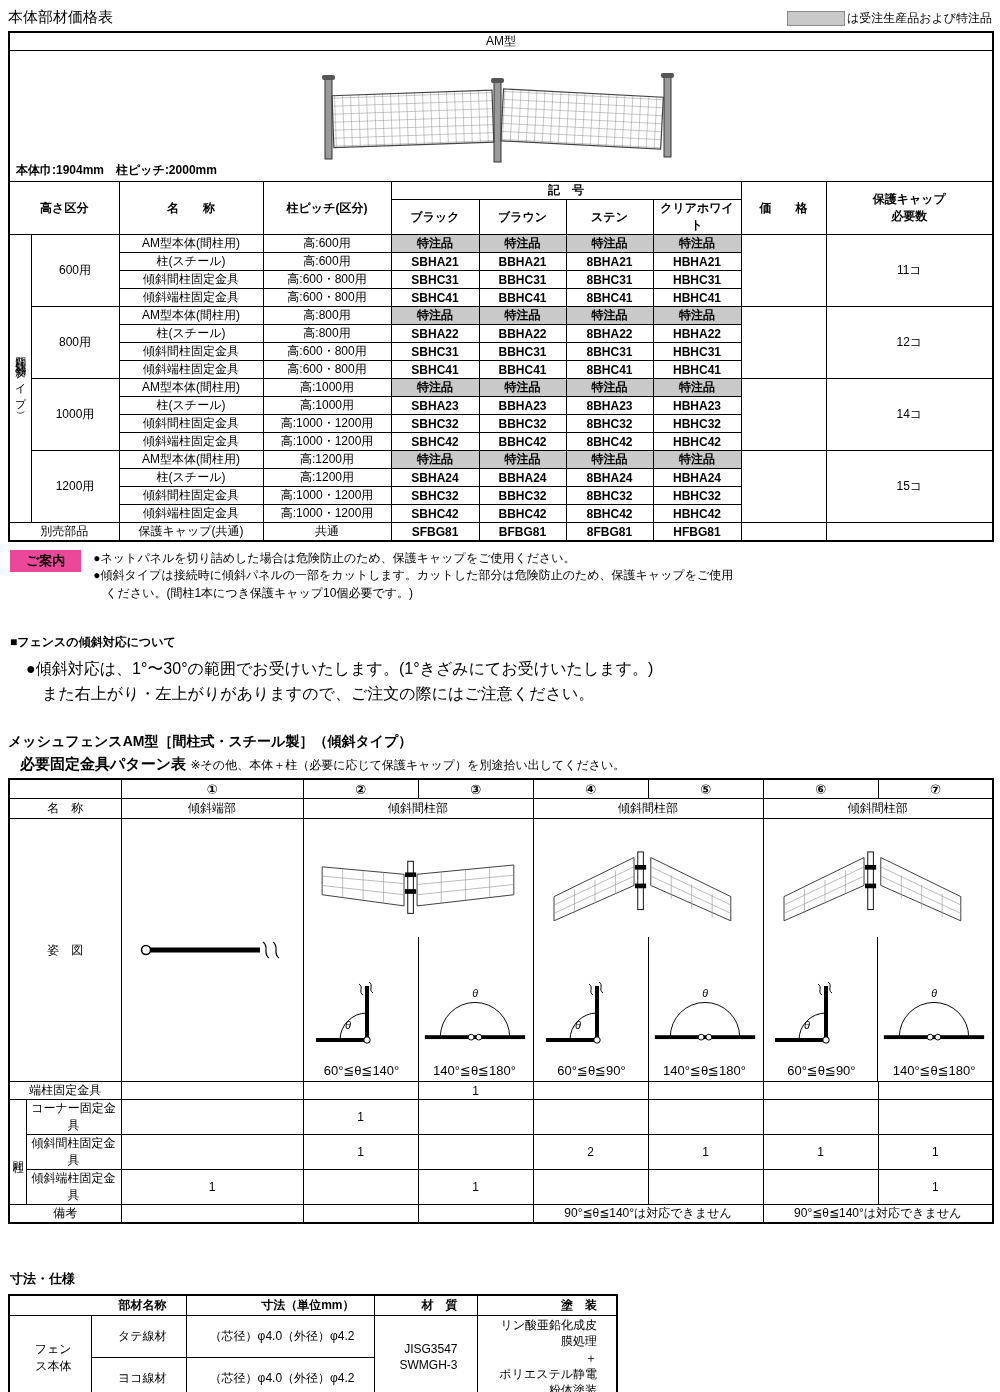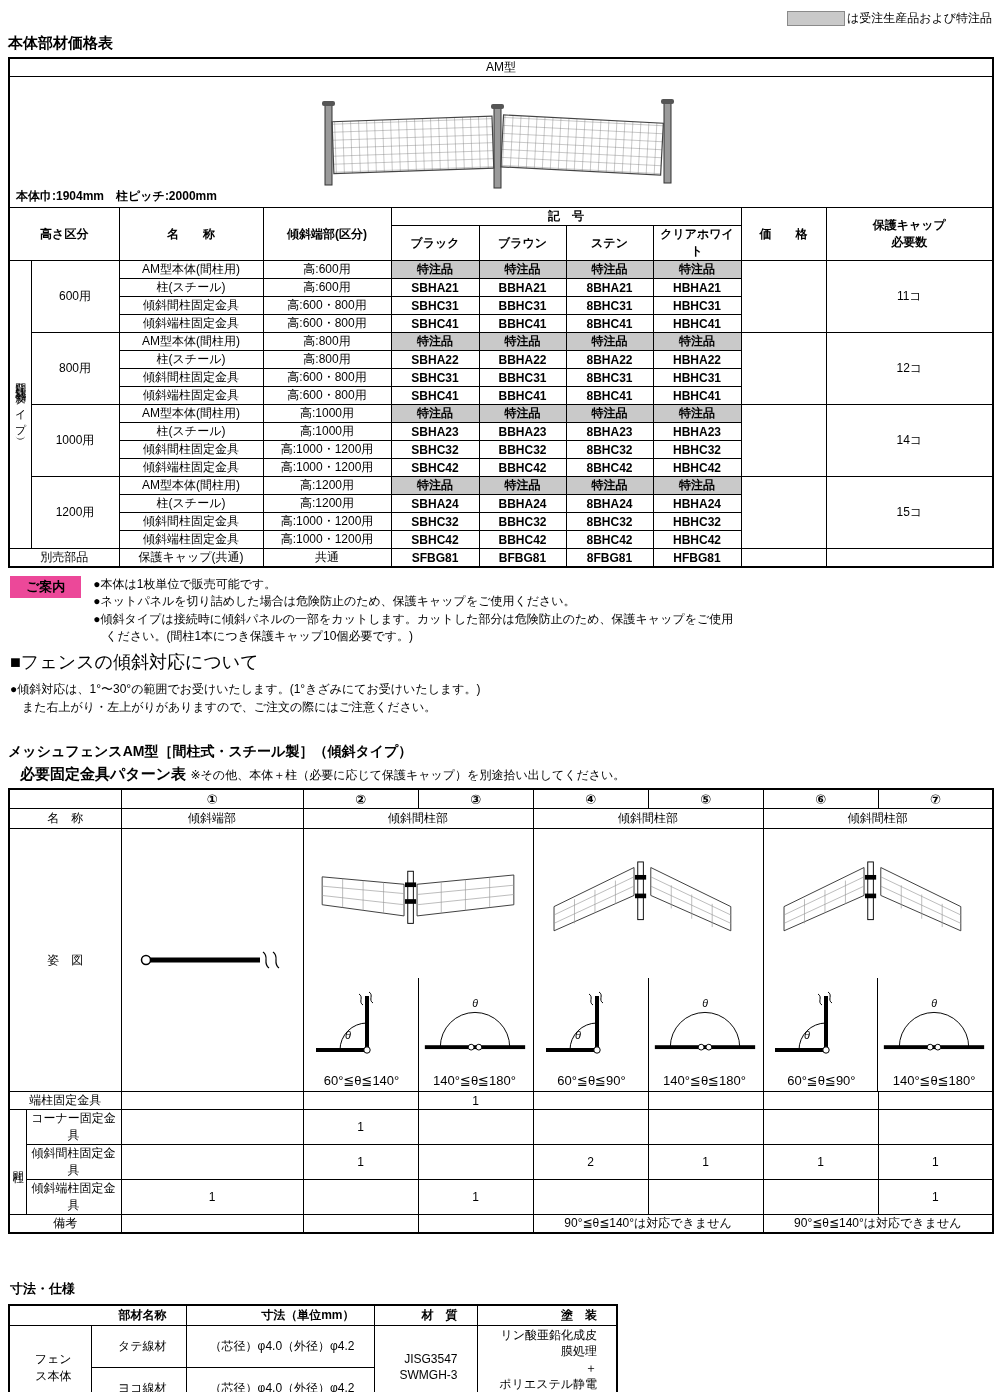--- a/index.html
+++ b/index.html
@@ -2,21 +2,21 @@
 <html><head>
 <meta charset="utf-8">
 <style>
   *{box-sizing:border-box;}
   html,body{margin:0;padding:0;background:#fff;color:#000;}
   body{width:1000px;font-family:"Liberation Sans","DejaVu Sans",sans-serif;}
   .page{padding:8px;}
 
   
   .top-bar{display:flex;justify-content:space-between;align-items:flex-start;margin-bottom:4px;}
-  .page-title{font-size:15px;font-weight:bold;margin-top:26px;}
+  .page-title{font-size:15px;font-weight:normal;}
   .legend{display:flex;align-items:center;gap:2px;font-size:12px;margin-top:2px;}
   .legend-swatch{width:58px;height:15px;background:#c9c9c9;border:1px solid #8a8a8a;}
 
   table{border-collapse:collapse;}
   th,td{border:1px solid #000;}
 
   
   .price-table{width:984px;table-layout:fixed;border:2px solid #000;}
   .price-table th,.price-table td{font-size:12px;text-align:center;padding:0 2px;vertical-align:middle;}
   .price-table th{font-weight:bold;height:17px;}
@@ -31,36 +31,36 @@
   .vert-text{writing-mode:vertical-rl;font-size:11px;letter-spacing:2px;line-height:1;display:inline-block;}
   .pre{white-space:pre-line;}
 
   
   .guide{display:flex;gap:12px;margin:8px 2px 0;}
   .guide-label{background:#ec4899;font-weight:bold;font-size:13px;padding:2px 16px;align-self:flex-start;}
   .guide-items{font-size:12px;line-height:1.45;}
   .guide-item{white-space:pre-line;}
 
   
-  .slope-title{font-weight:normal;font-size:18px;margin:4px 2px 6px;}
-  .slope-lines{font-size:12px;line-height:1.55;white-space:pre-line;margin:0 2px;}
+  .slope-title{font-weight:bold;font-size:12px;margin:32px 2px 6px;}
+  .slope-lines{font-size:16px;line-height:1.55;white-space:pre-line;margin:0 18px;}
 
   
   .big-heading{font-size:14px;font-weight:bold;margin:26px 0 4px;}
   .pattern-subline{margin:0 12px 4px;}
   .pattern-sub{font-size:15px;font-weight:bold;}
   .pattern-note{font-size:12px;}
   .pattern-table{width:984px;table-layout:fixed;border:2px solid #000;}
   .pattern-table th,.pattern-table td{font-size:12px;text-align:center;padding:0 2px;vertical-align:middle;}
   .pattern-table th{height:20px;font-size:13px;font-weight:bold;}
   .name-row td{height:20px;}
   .fig-cell{height:262px;padding:0;vertical-align:top;}
   .fig-single{height:262px;display:flex;align-items:center;justify-content:center;padding:0;}
   .fig-top{height:118px;display:flex;align-items:center;justify-content:center;}
-  .fig-bottom{height:144px;display:flex;align-items:flex-end;}
+  .fig-bottom{height:144px;display:flex;}
   .fig-sub{flex:1;display:flex;flex-direction:column;align-items:center;justify-content:flex-end;padding-bottom:3px;}
   .fig-sub + .fig-sub{border-left:1px solid #000;}
   .angle-label{font-size:13px;margin-top:3px;}
   .count-row td{height:18px;}
   .row-label{text-align:left;padding-left:5px;margin-top:40px;}
   .remarks-row td{height:18px;}
 
   
   .spec-title{font-weight:bold;font-size:13px;margin:46px 2px 6px;}
   .spec-table{width:608px;table-layout:fixed;border:2px solid #000;}
@@ -162,21 +162,21 @@
             <g transform="rotate(3 270 66)">
                 <rect x="191" y="38" width="160" height="52" fill="url(#mesh)" stroke="#444" stroke-width="1.2"></rect>
               </g>
           </svg>
           <div class="body-note">本体巾:1904mm　柱ピッチ:2000mm</div>
         </td>
       </tr>
       <tr>
         <th colspan="2" rowspan="2">高さ区分</th>
         <th rowspan="2">名　　称</th>
-        <th rowspan="2">傾斜端部(区分)</th>
+        <th rowspan="2">柱ピッチ(区分)</th>
         <th colspan="4">記　号</th>
         <th rowspan="2">価　　格</th>
         <th rowspan="2" class="pre">保護キャップ
 必要数</th>
       </tr>
       <tr>
         <th>ブラック</th>
         <th>ブラウン</th>
         <th>ステン</th>
         <th>クリアホワイト</th>
@@ -336,21 +336,20 @@
         <td class="code-cell">HFBG81</td>
         <td></td>
         <td></td>
       </tr>
     </tbody>
   </table>
 
   <div class="guide">
     <div class="guide-label">ご案内</div>
     <div class="guide-items">
-      <div class="guide-item">●本体は1枚単位で販売可能です。</div>
       <div class="guide-item">●ネットパネルを切り詰めした場合は危険防止のため、保護キャップをご使用ください。</div>
       <div class="guide-item">●傾斜タイプは接続時に傾斜パネルの一部をカットします。カットした部分は危険防止のため、保護キャップをご使用
 　ください。(間柱1本につき保護キャップ10個必要です。)</div>
     </div>
   </div>
 
   <div class="slope-title">■フェンスの傾斜対応について</div>
   <div class="slope-lines">●傾斜対応は、1°〜30°の範囲でお受けいたします。(1°きざみにてお受けいたします。)
 　また右上がり・左上がりがありますので、ご注文の際にはご注意ください。</div>
 

